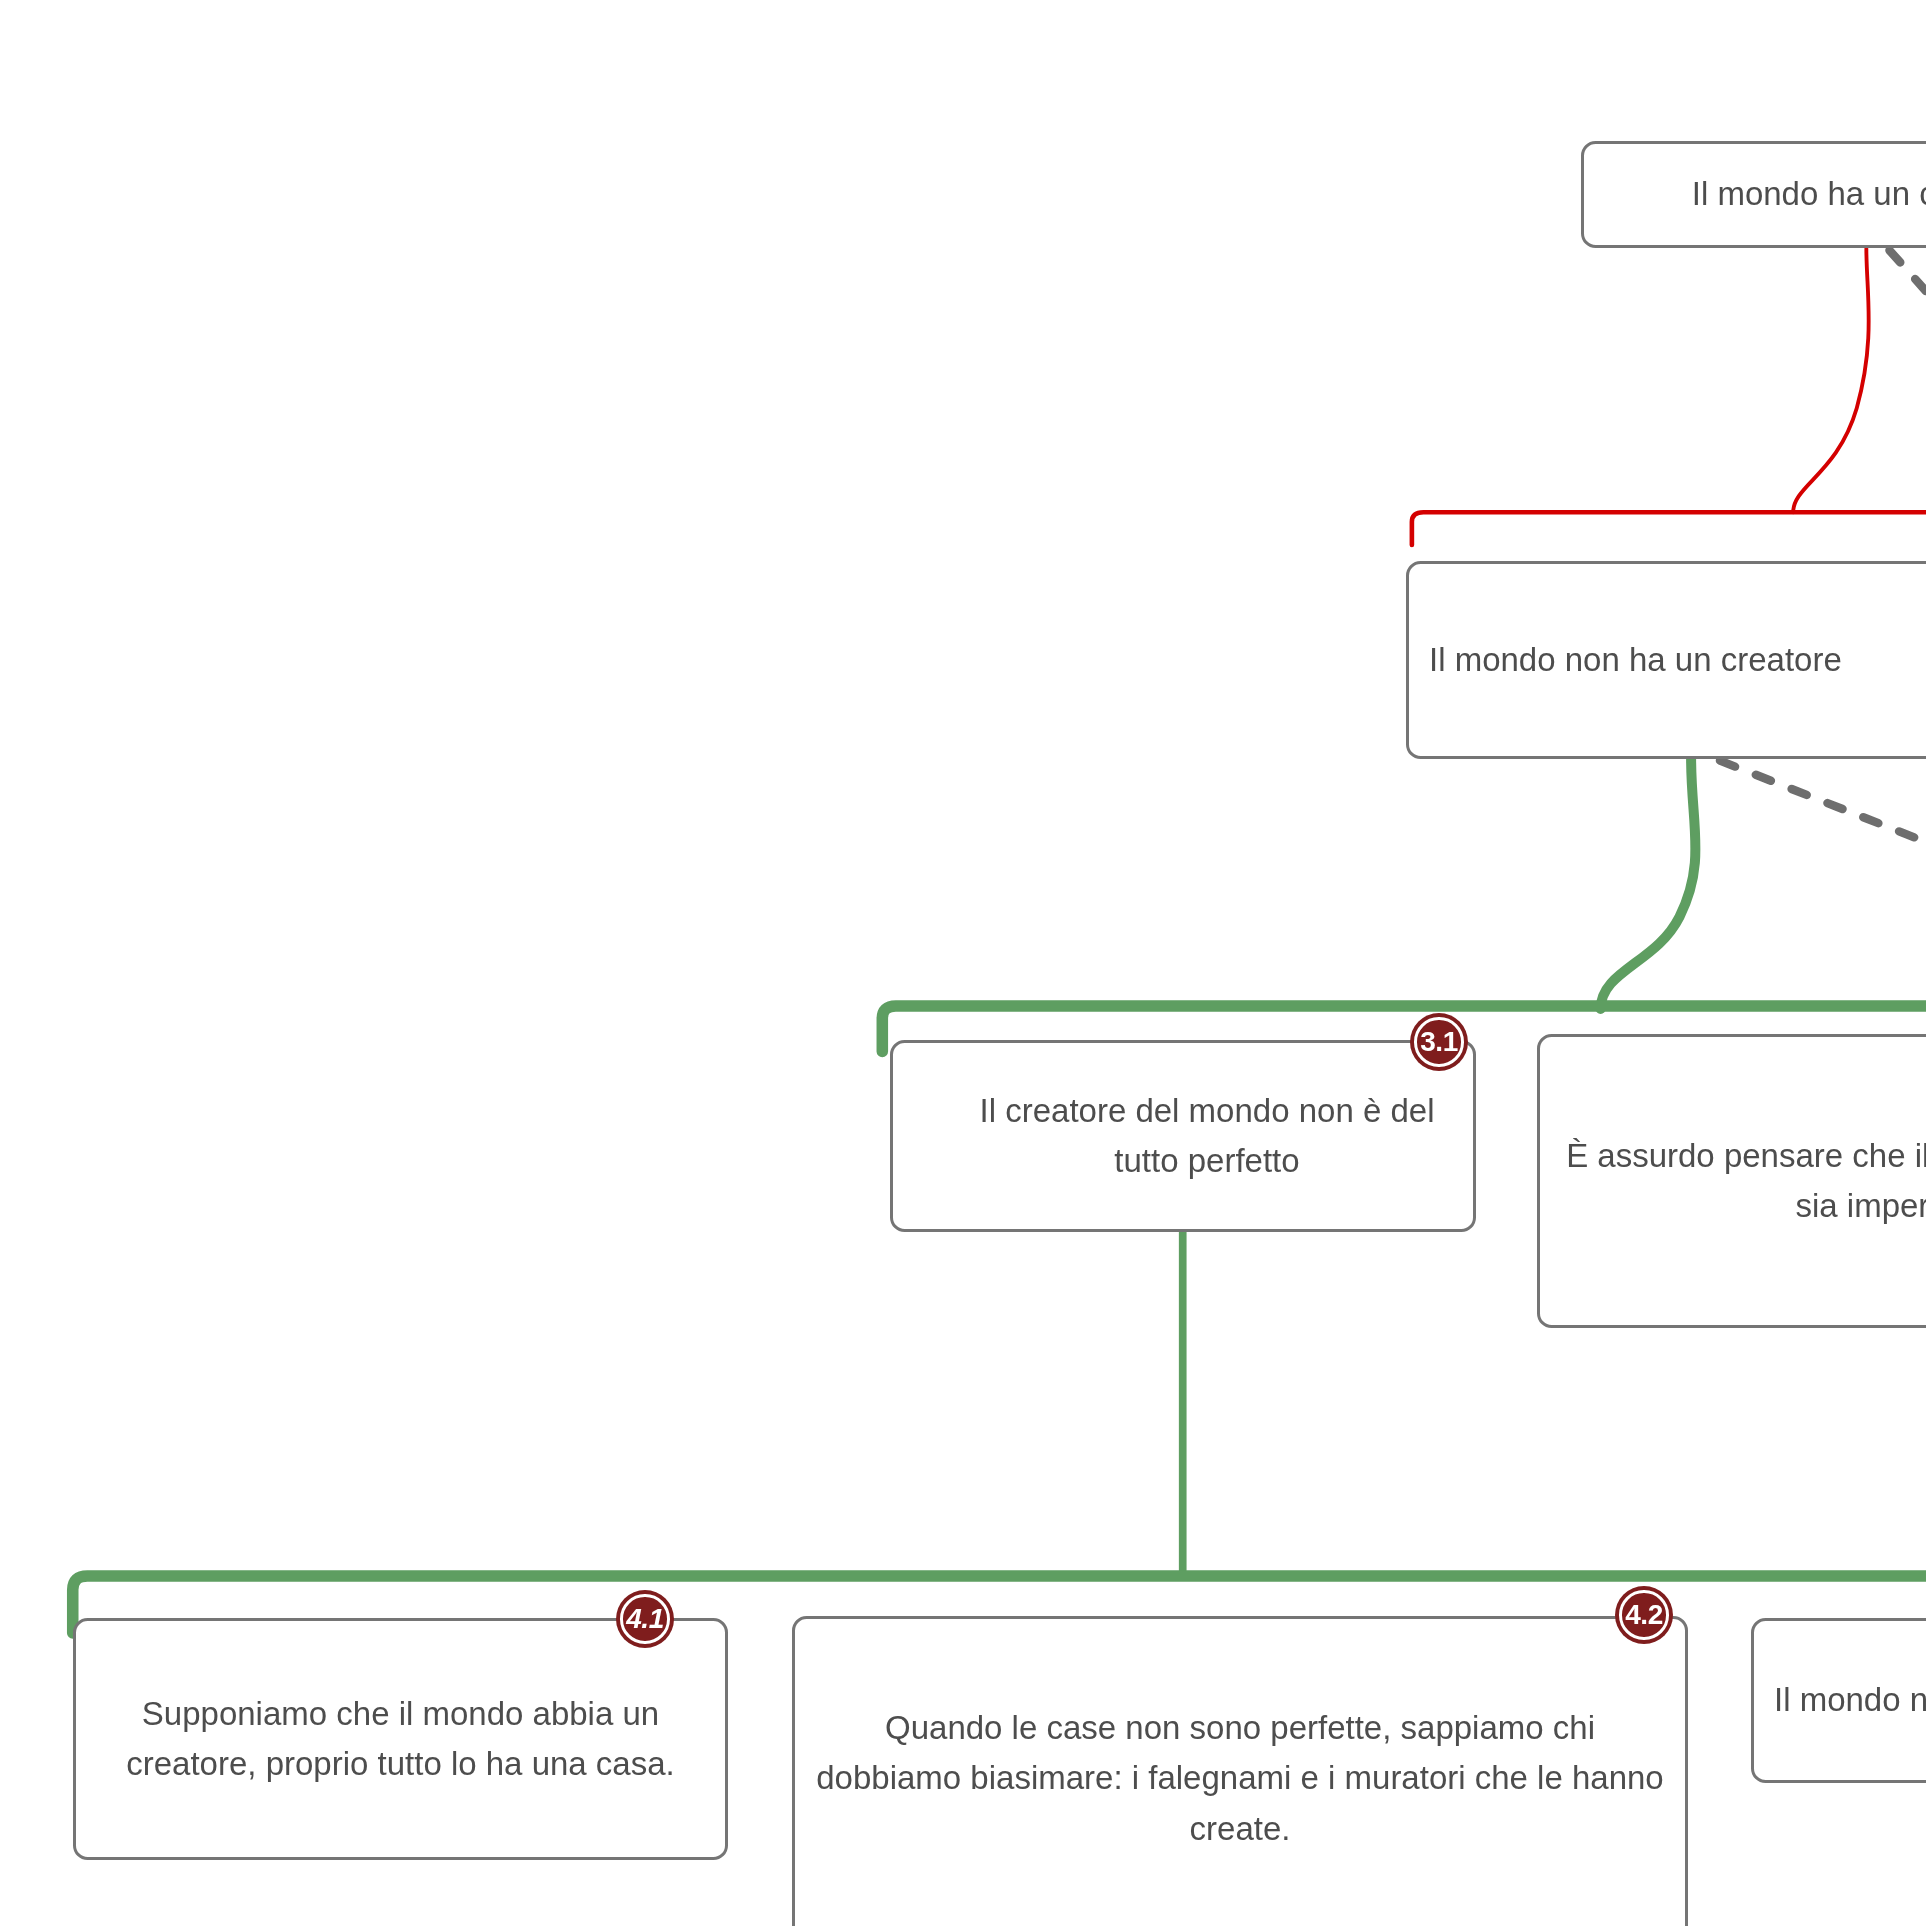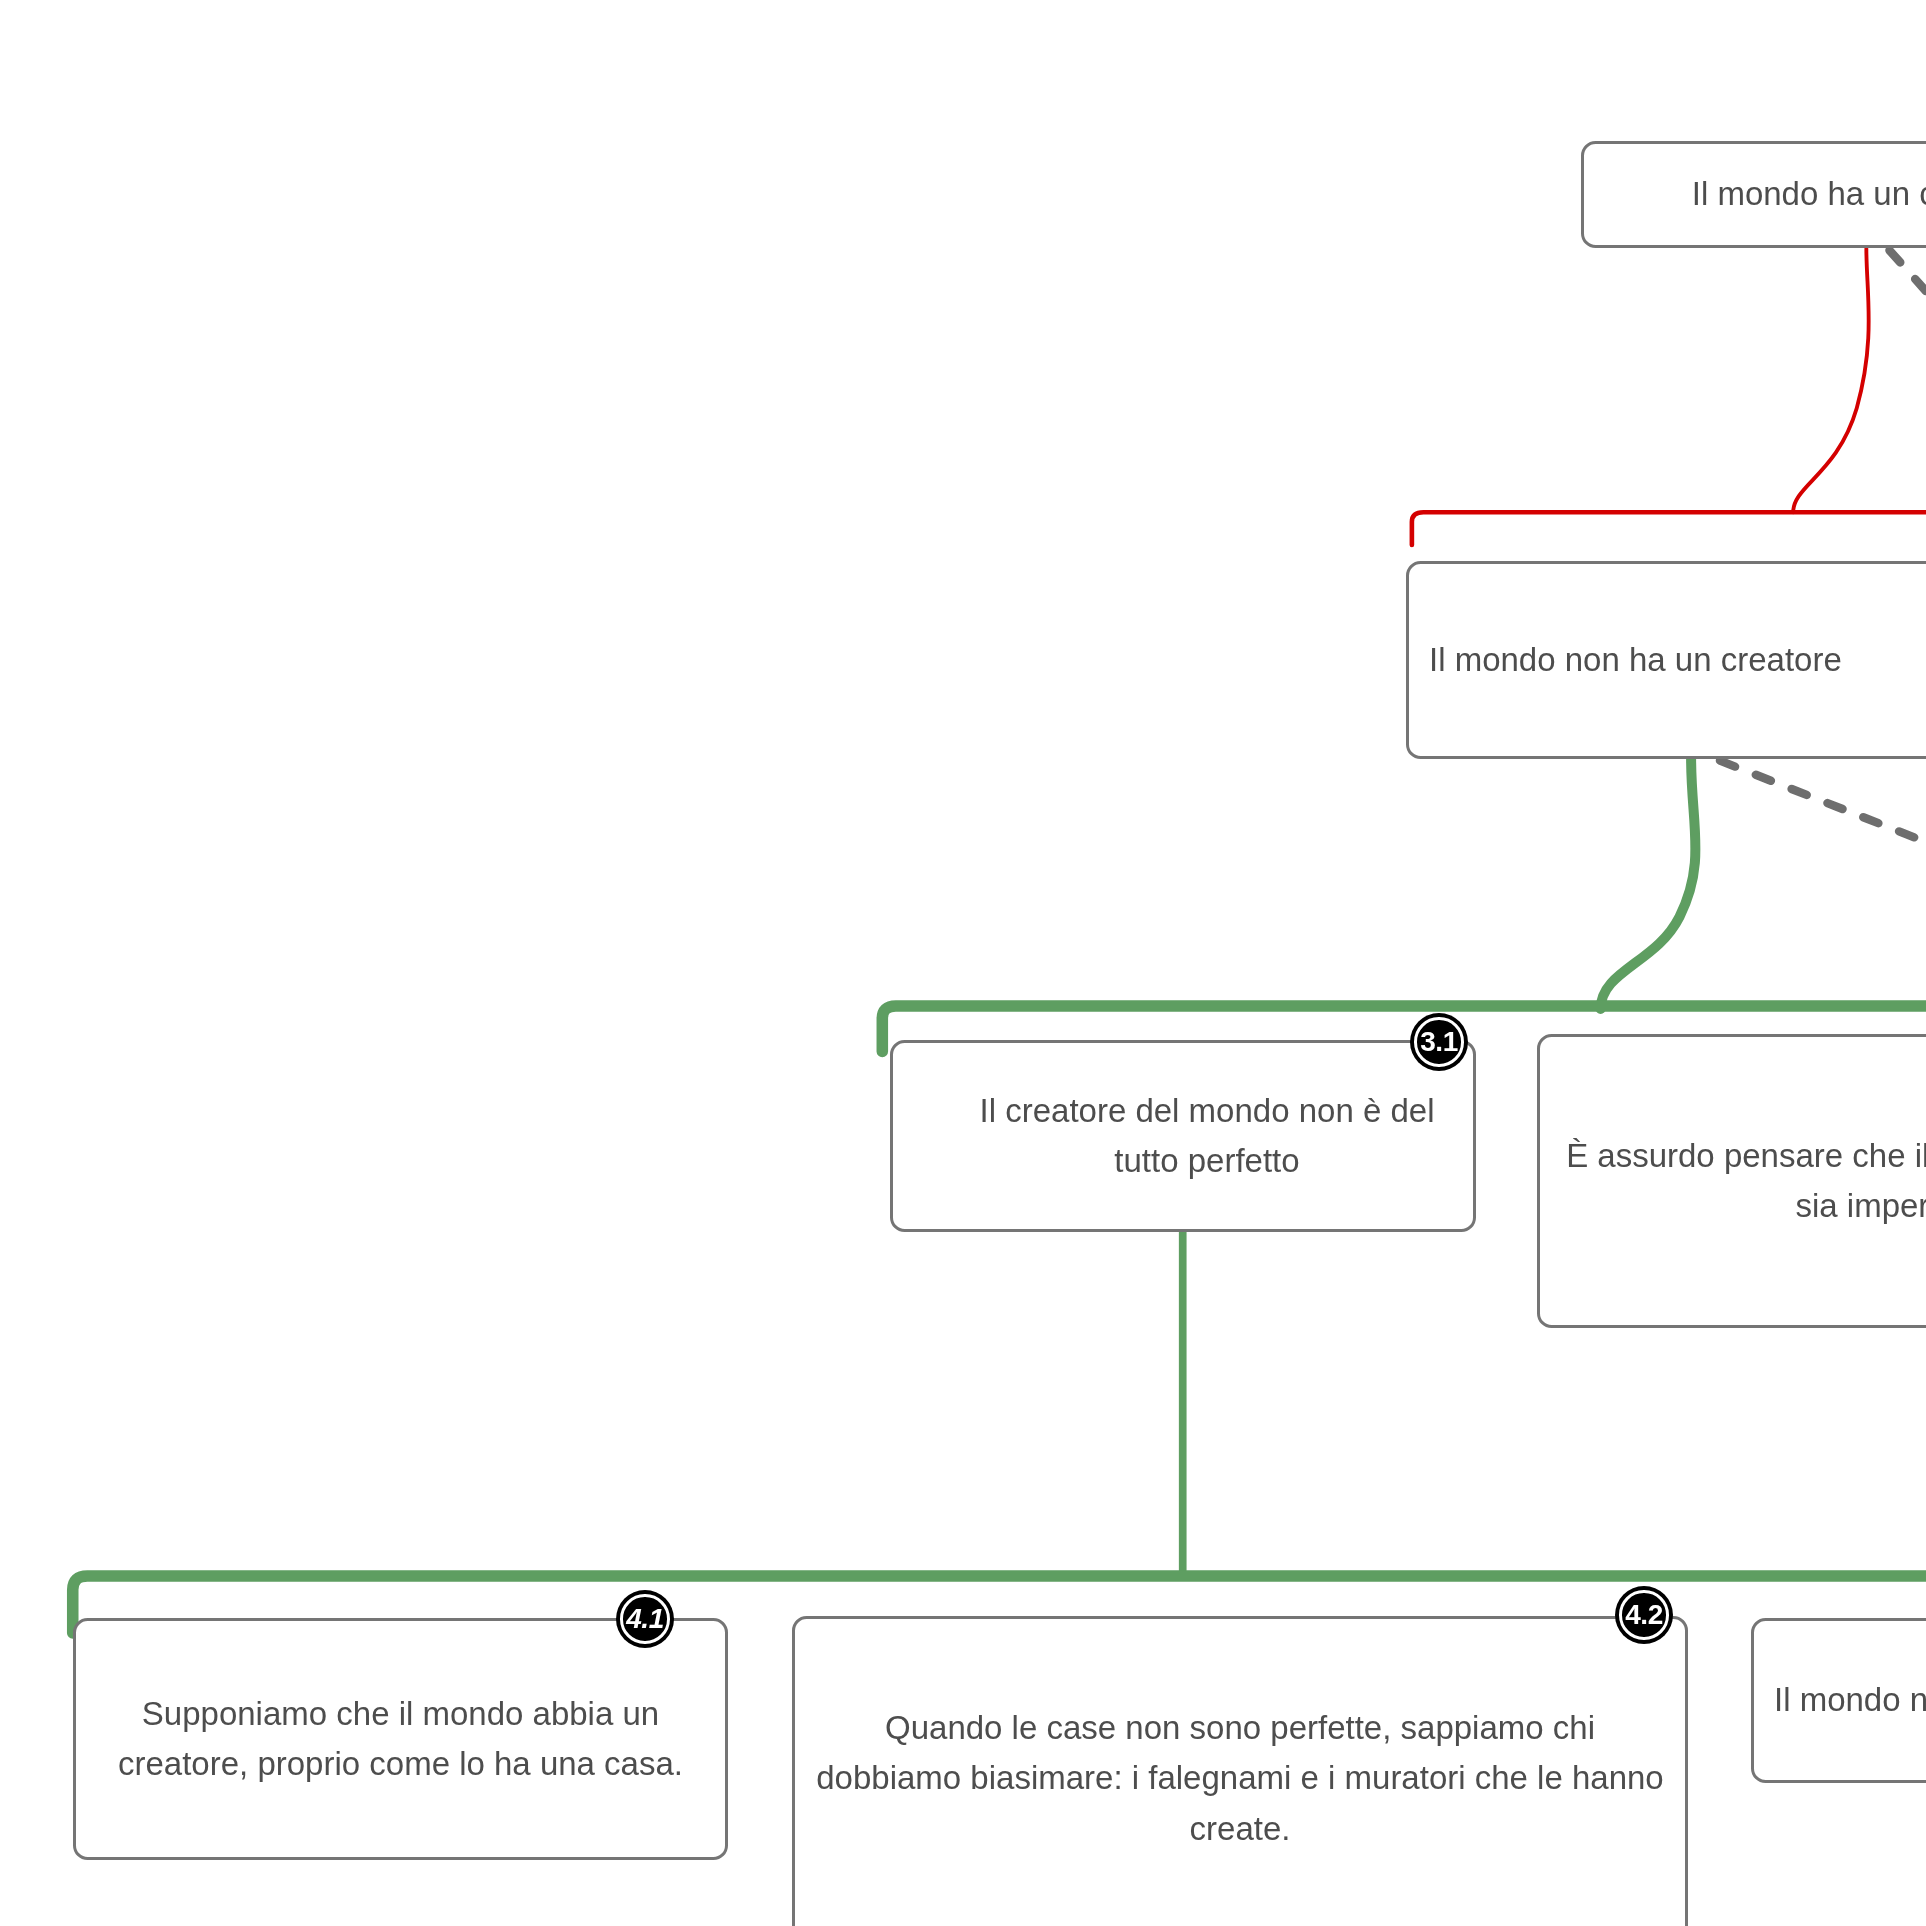--- a/index.html
+++ b/index.html
@@ -47,21 +47,21 @@
     font-family: "Liberation Sans", sans-serif;
   }
   .node.center .node-text { text-align: center; }
   .node.left   .node-text { text-align: left; }
 
   .badge {
     position: absolute;
     width: 58px;
     height: 58px;
     border-radius: 50%;
-    background: #000000;
+    background: #7f1d1d;
     box-sizing: border-box;
     z-index: 20;
     display: flex;
     align-items: center;
     justify-content: center;
   }
   .badge::before {
     content: "";
     position: absolute;
     left: 4.2px;
@@ -126,21 +126,21 @@
   </div>
   <div class="badge" style="left:1410px; top:1013px;">
     <span class="badge-label">3.1</span>
   </div>
 
   <div class="node center" style="left:1537px; top:1034px; width:715px; height:294px;">
     <div class="node-text">È assurdo pensare che il creatore del mondo sia imperfetto</div>
   </div>
 
   <div class="node center" style="left:73px; top:1618px; width:655px; height:242px;">
-    <div class="node-text">Supponiamo che il mondo abbia un creatore, proprio come lo ha una casa.</div>
+    <div class="node-text">Supponiamo che il mondo abbia un creatore, proprio tutto lo ha una casa.</div>
   </div>
   <div class="badge" style="left:616px; top:1590px;font-style:italic;">
     <span class="badge-label">4.1</span>
   </div>
 
   <div class="node center" style="left:792px; top:1616px; width:896px; height:325px;">
     <div class="node-text">Quando le case non sono perfette, sappiamo chi dobbiamo biasimare: i falegnami e i muratori che le hanno create.</div>
   </div>
   <div class="badge" style="left:1615px; top:1586px;text-align:center;">
     <span class="badge-label">4.2</span>

